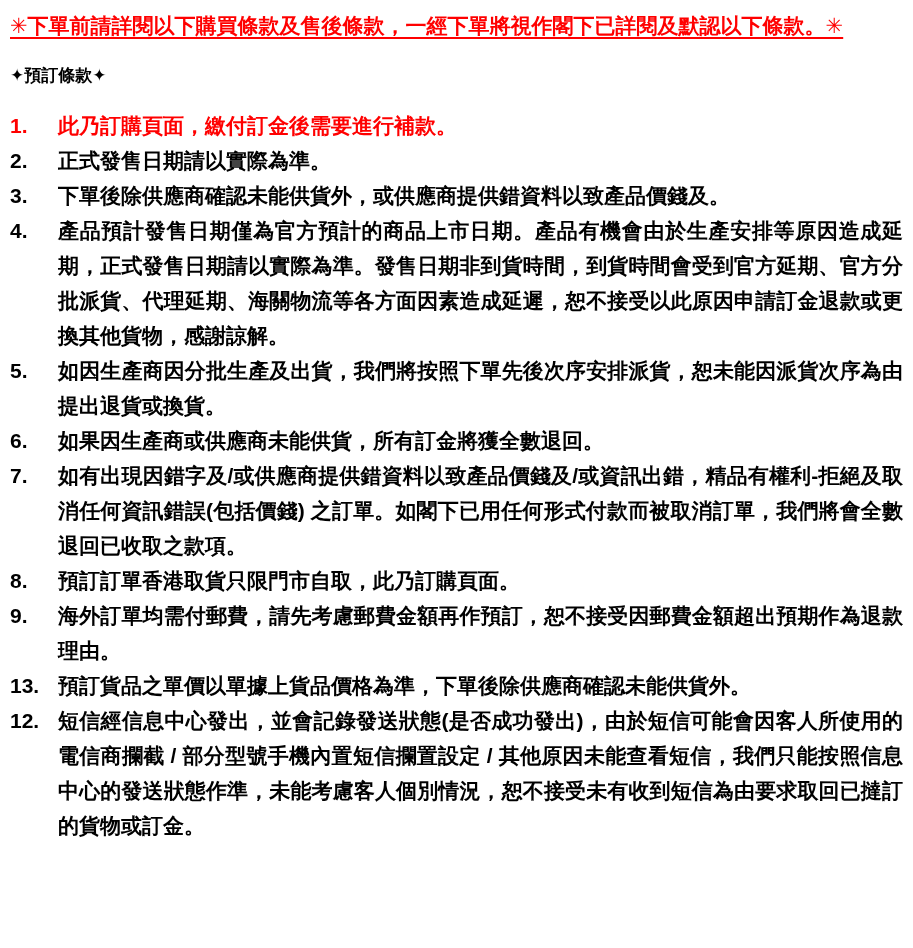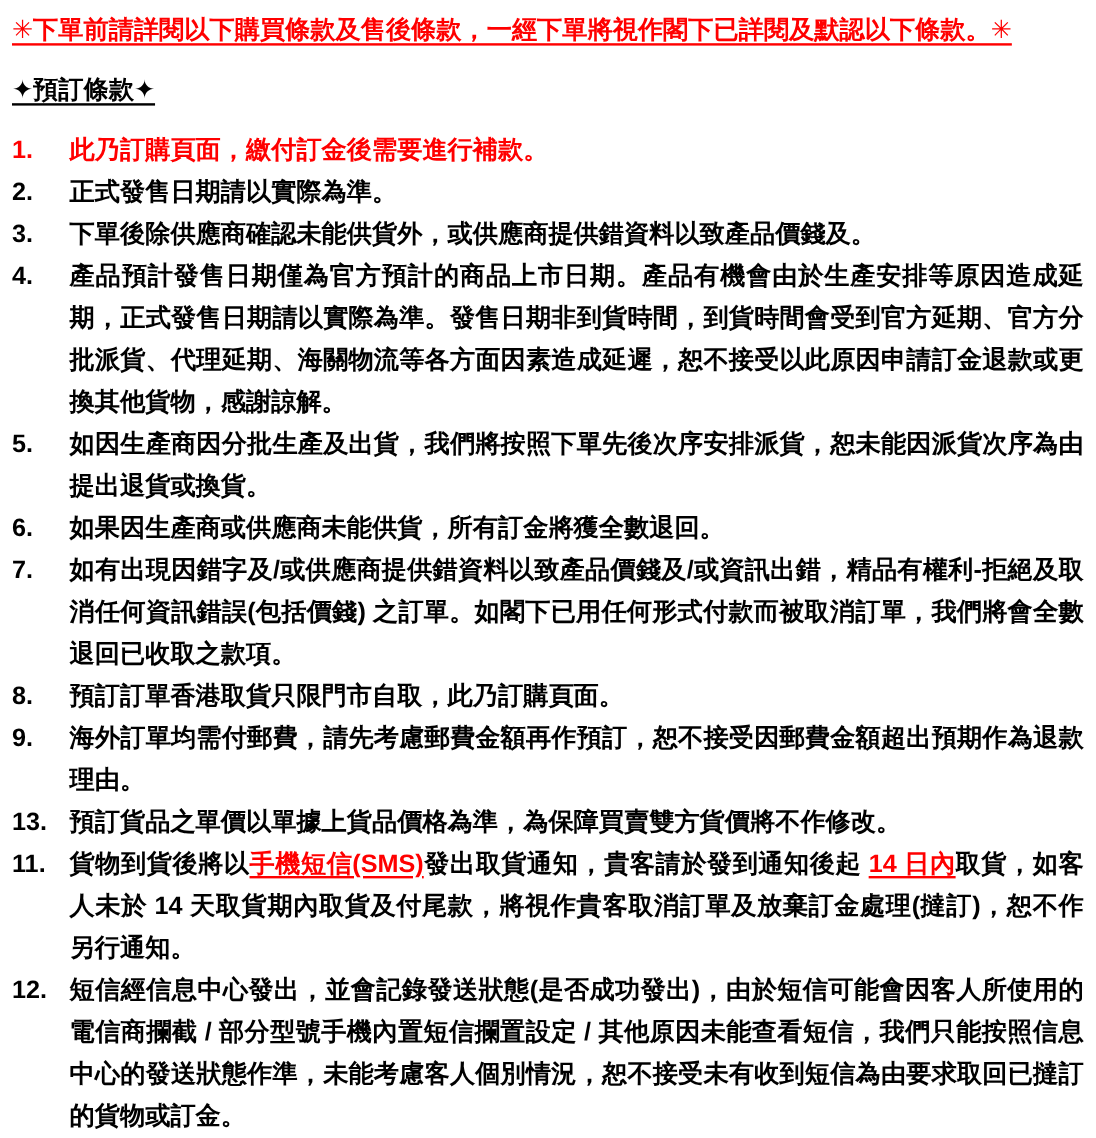--- a/index.html
+++ b/index.html
@@ -21,24 +21,23 @@
     color: #ff0000;
     font-size: 21px;
     line-height: 28px;
     text-decoration: underline;
     text-decoration-thickness: 2px;
     text-underline-offset: 4px;
     white-space: nowrap;
   }
   .section-title {
     margin-top: 22px;
-    font-size: 21px;
+    font-size: 17px;
     line-height: 28px;
     display: inline-block;
-    text-decoration: underline;
     text-decoration-thickness: 2px;
     text-underline-offset: 4px;
   }
   .terms-list {
     margin-top: 18px;
     font-size: 21px;
     line-height: 35px;
   }
   .term-item {
     display: flex;
@@ -103,24 +102,20 @@
       <div class="term-item">
         <span class="term-num">8.</span>
         <span class="term-text"><span>預訂訂單香港取貨只限門市自取，此乃訂購頁面。</span></span>
       </div>
       <div class="term-item">
         <span class="term-num">9.</span>
         <span class="term-text"><span>海外訂單均需付郵費，請先考慮郵費金額再作預訂，恕不接受因郵費金額超出預期作為退款理由。</span></span>
       </div>
       <div class="term-item">
         <span class="term-num">13.</span>
-        <span class="term-text"><span>預訂貨品之單價以單據上貨品價格為準，為保障買賣雙方貨價將不作修改。</span></span>
-      </div>
-      <div class="term-item">
-        <span class="term-num">11.</span>
-        <span class="term-text"><span>貨物到貨後將以</span><span class="seg-red-underline">手機短信(SMS)</span><span>發出取貨通知，貴客請於發到通知後起 </span><span class="seg-red-underline">14 日內</span><span>取貨，如客人未於 14 天取貨期內取貨及付尾款，將視作貴客取消訂單及放棄訂金處理(撻訂)，恕不作另行通知。</span></span>
+        <span class="term-text"><span>預訂貨品之單價以單據上貨品價格為準，下單後除供應商確認未能供貨外。</span></span>
       </div>
       <div class="term-item">
         <span class="term-num">12.</span>
         <span class="term-text"><span>短信經信息中心發出，並會記錄發送狀態(是否成功發出)，由於短信可能會因客人所使用的電信商攔截 / 部分型號手機內置短信攔置設定 / 其他原因未能查看短信，我們只能按照信息中心的發送狀態作準，未能考慮客人個別情況，恕不接受未有收到短信為由要求取回已撻訂的貨物或訂金。</span></span>
       </div>
     </div>
 </div>
 
 </body></html>

